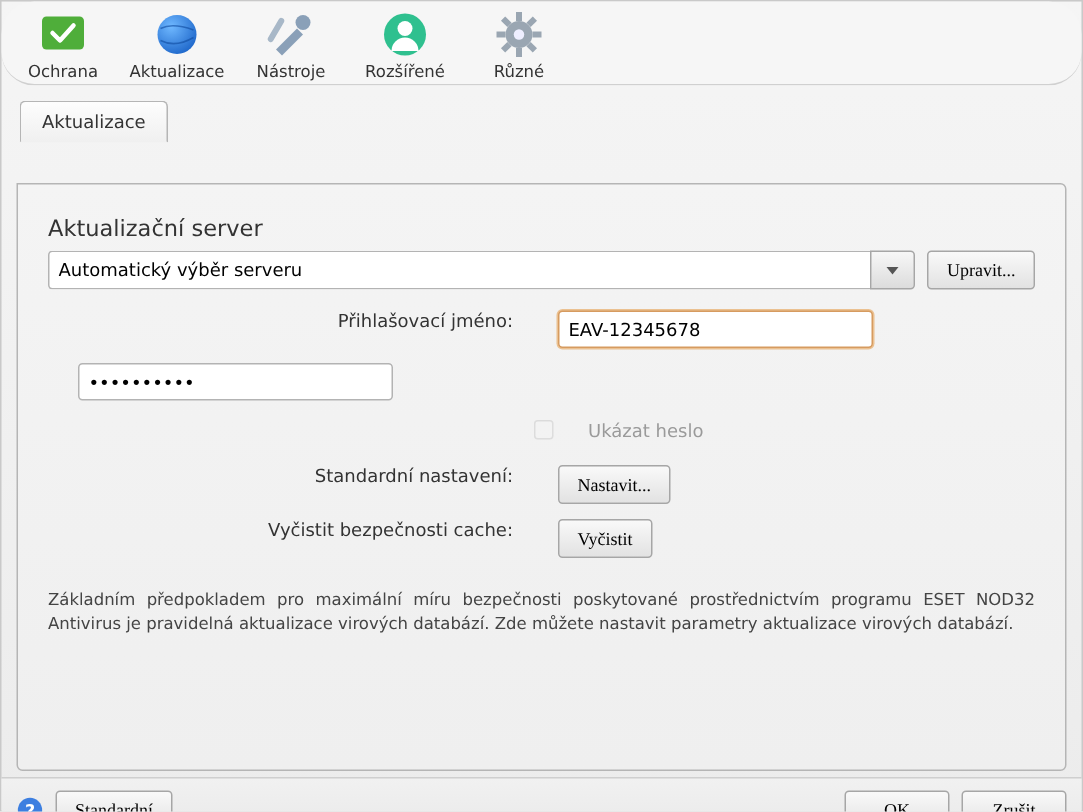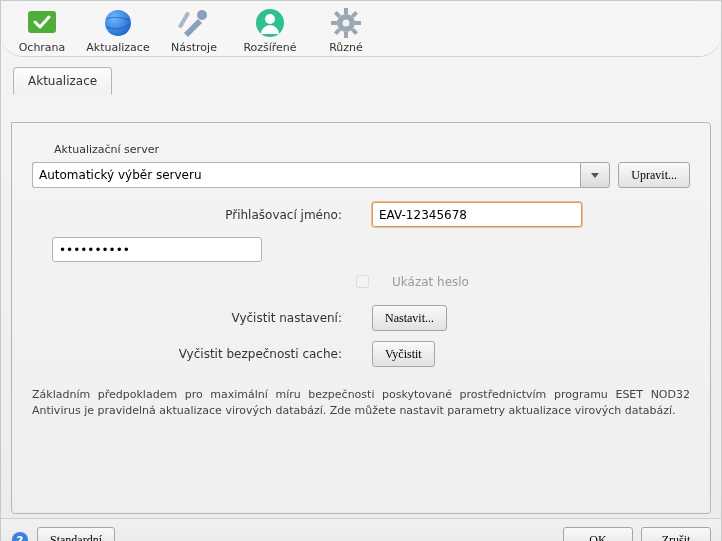--- a/index.html
+++ b/index.html
@@ -68,23 +68,22 @@
   }
   .tab-panel {
     border: 1px solid #b5b5b5;
     background: linear-gradient(#f4f4f4, #efefef);
     border-radius: 0 4px 4px 4px;
     margin-top: 27px;
     padding: 20px 20px 14px 20px;
     min-height: 392px;
   }
   .section-label {
-    font-size: 11px;
+    font-size: 15px;
     margin-bottom: 6px;
-    margin-left: 22px;
   }
   .server-row {
     display: flex;
     gap: 8px;
     align-items: stretch;
     margin-bottom: 14px;
   }
   .combo {
     flex: 1;
     display: flex;
@@ -116,21 +115,20 @@
     padding: 0 12px;
     border: 1px solid #a6a6a6;
     border-radius: 3px;
     background: linear-gradient(#f9f9f9,#e2e2e2);
     font-family: Liberation Serif, serif;
     font-size: 12px;
     cursor: pointer;
   }
   .form-row {
     display: flex;
-    align-items: center;
     margin-bottom: 10px;
     gap: 10px;
   }
   .form-row .lbl {
     width: 310px;
     text-align: right;
     font-size: 12px;
   }
   .form-row .fld {
     width: 230px;
@@ -291,21 +289,21 @@
           <input class="text-input" type="text" value="••••••••••" style="">
         </div>
       </div>
 
       <div class="checkbox-row">
         <input type="checkbox" disabled="" style="">
         <span>Ukázat heslo</span>
       </div>
 
       <div class="form-row">
-        <div class="lbl">Vyčistit nastavení:</div>
+        <div class="lbl">Standardní nastavení:</div>
         <div class="fld">
           <button class="btn">Nastavit...</button>
         </div>
       </div>
 
       <div class="form-row">
         <div class="lbl">Vyčistit bezpečnosti cache:</div>
         <div class="fld">
           <button class="btn">Vyčistit</button>
         </div>

